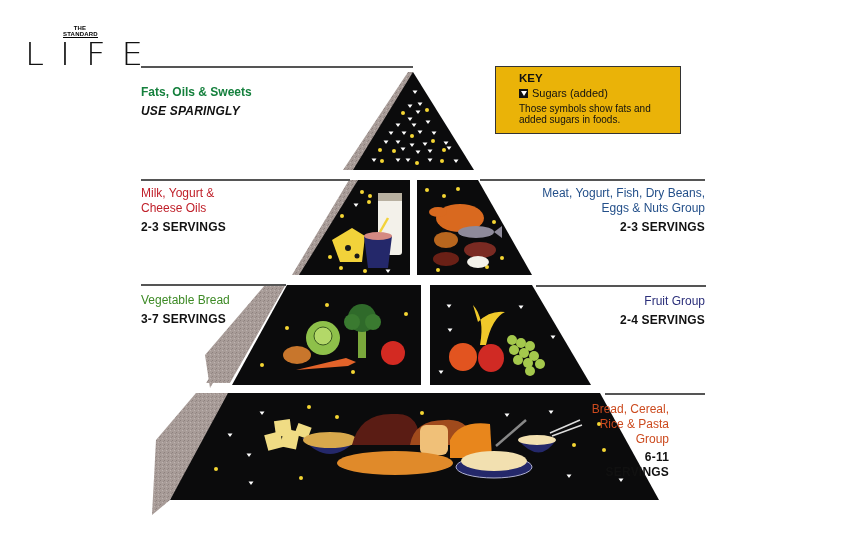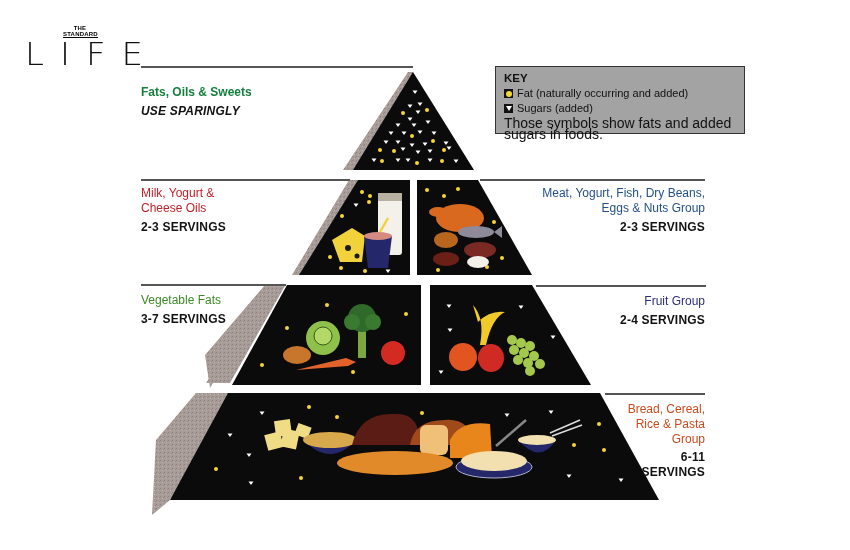--- a/index.html
+++ b/index.html
@@ -6,28 +6,28 @@
   body{width:850px;height:550px;position:relative;overflow:hidden;font-family:"Liberation Sans",sans-serif;}
   .abs{position:absolute;}
   .logo-small{left:63px;top:25px;width:34px;text-align:center;font-size:6px;font-weight:bold;line-height:6px;color:#000;letter-spacing:0.2px;}
   .logo-small .u{border-bottom:1px solid #000;display:inline-block;}
   .logo-life{left:25px;top:36px;font-size:34px;letter-spacing:16px;color:#111;font-weight:300;line-height:36px;font-family:"DejaVu Sans",sans-serif;transform:scaleY(0.95);}
   .rule{position:absolute;height:1.5px;background:#555;}
   .lbl{position:absolute;font-size:12px;line-height:15px;}
   .lbl .name{font-weight:bold;}
   .lbl .serv{font-weight:bold;color:#111;margin-top:4px;font-size:12px;letter-spacing:0.2px;}
   .right{text-align:right;}
-  .key{left:495px;top:66px;width:250px;height:68px;border:1px solid #333;box-sizing:border-box;padding:4px 8px;font-size:11px;line-height:15px;color:#111;background:#a3a3a3;}
+  .key{left:495px;top:66px;width:186px;height:68px;border:1px solid #333;box-sizing:border-box;padding:4px 23px;font-size:11px;line-height:15px;color:#111;background:#eab308;}
   .key .title{font-weight:bold;font-size:11.5px;}
   .key .row{display:flex;align-items:center;gap:4px;}
   .key .fatsym{width:9px;height:9px;background:#111;display:inline-flex;align-items:center;justify-content:center;}
   .key .fatsym i{width:6px;height:6px;border-radius:50%;background:#f5d633;display:block;}
   .key .sugsym{width:9px;height:9px;background:#111;display:inline-flex;align-items:center;justify-content:center;}
   .key .sugsym i{width:0;height:0;border-left:3px solid transparent;border-right:3px solid transparent;border-top:5px solid #fff;display:block;}
-  .key .note{font-size:14px;line-height:11px;margin-top:2px;}
+  .key .note{font-size:10px;line-height:11px;margin-top:2px;}
   svg{position:absolute;left:0;top:0;}
 </style>
 </head>
 <body>
 
 <div class="abs logo-small">
   <div>THE</div>
   <div><span class="u">STANDARD</span></div>
 </div>
 <div class="abs logo-life">LIFE</div>
@@ -275,45 +275,39 @@
   <div class="serv">2-3 SERVINGS</div>
 </div>
 
 <div class="lbl right" style="left:505px;top:186px;width:200px;color:#24508a;">
   <div>Meat, Yogurt, Fish, Dry Beans,</div>
   <div>Eggs &amp; Nuts Group</div>
   <div class="serv">2-3 SERVINGS</div>
 </div>
 
 <div class="lbl" style="left:141px;top:293px;color:#3d8a25;">
-  <div>Vegetable Fats</div>
+  <div>Vegetable Bread</div>
   <div class="serv">3-7 SERVINGS</div>
 </div>
 
 <div class="lbl right" style="left:585px;top:294px;width:120px;color:#2b2f7a;">
   <div>Fruit Group</div>
   <div class="serv">2-4 SERVINGS</div>
 </div>
 
-<div class="lbl right" style="left:605px;top:402px;width:100px;color:#cc4a1e;">
+<div class="lbl right" style="left:569px;top:402px;width:100px;color:#cc4a1e;">
   <div>Bread, Cereal,</div>
   <div>Rice &amp; Pasta</div>
   <div>Group</div>
   <div class="serv" style="margin-top:3px;">6-11</div>
   <div class="serv" style="margin-top:0;">SERVINGS</div>
 </div>
 
 <div class="abs key">
   <div class="title">KEY</div>
-  <div class="row">
-    <span class="fatsym">
-        <i></i>
-      </span>
-    <span>Fat (naturally occurring and added)</span>
-  </div>
   <div class="row">
     <span class="sugsym">
         <i></i>
       </span>
     <span>Sugars (added)</span>
   </div>
   <div class="note">Those symbols show fats and added sugars in foods.</div>
 </div>
 
 </body></html>

